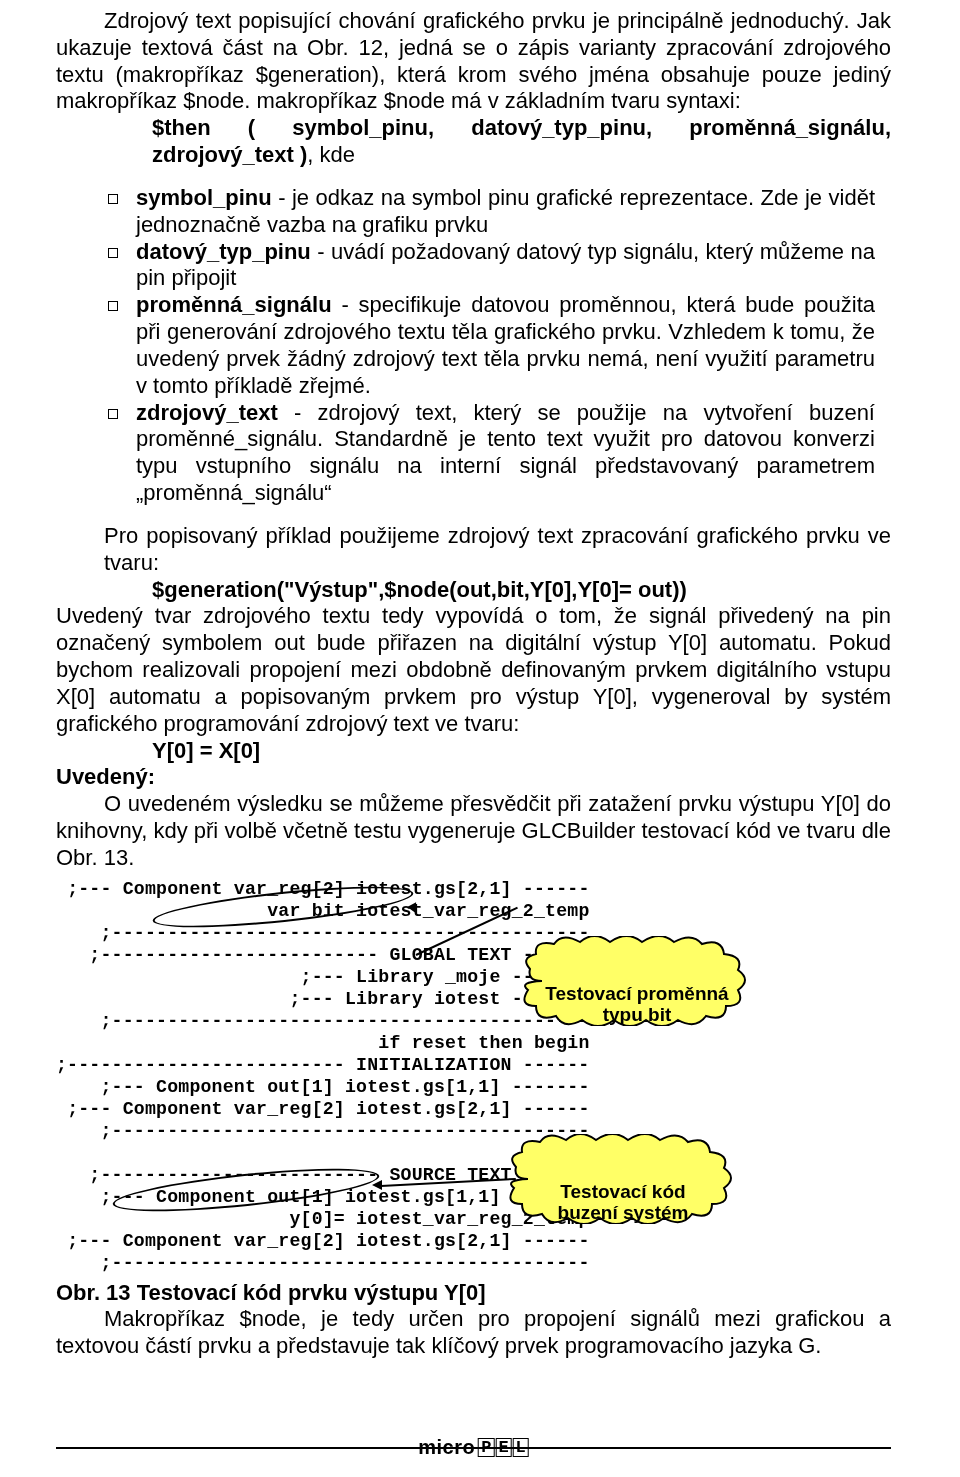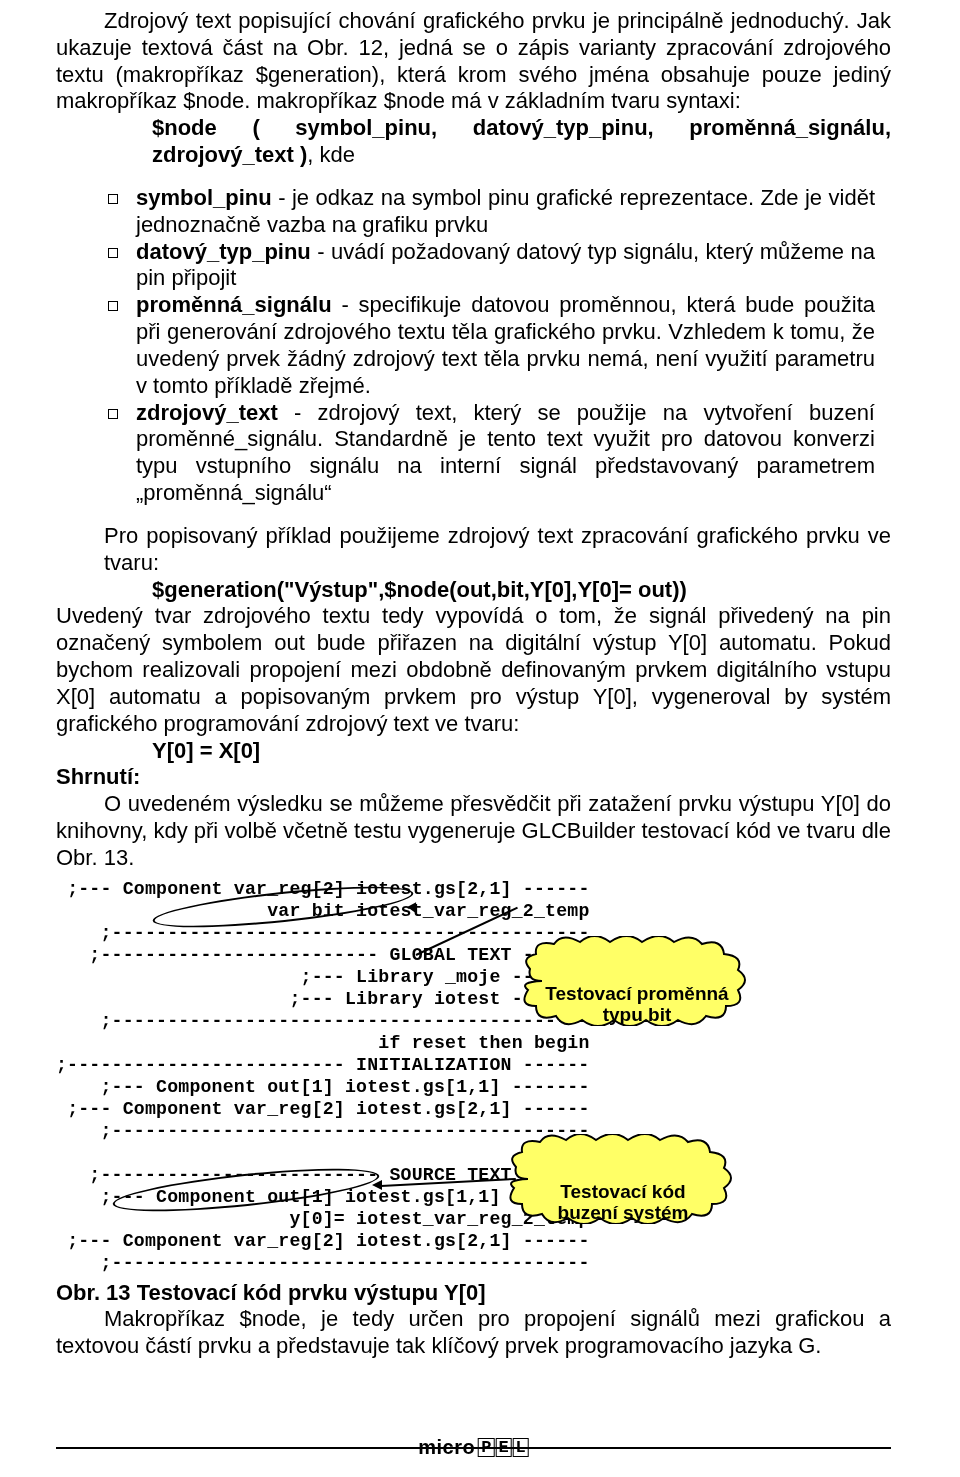--- a/index.html
+++ b/index.html
@@ -152,33 +152,33 @@
   }
 </style>
 </head>
 <body>
 
 <div class="page">
 
   <div class="body-text">
     <p class="indent">Zdrojový text popisující chování grafického prvku je principálně jednoduchý. Jak ukazuje textová část na Obr. 12, jedná se o zápis varianty zpracování zdrojového textu (makropříkaz $generation), která krom svého jména obsahuje pouze jediný makropříkaz $node. makropříkaz $node má v základním tvaru syntaxi:</p>
     <p class="indent2">
-      <span class="b">$node ( symbol_pinu, datový_typ_pinu, proměnná_signálu, zdrojový_text )</span><span>, kde</span>
+      <span class="b">$then ( symbol_pinu, datový_typ_pinu, proměnná_signálu, zdrojový_text )</span><span>, kde</span>
     </p>
     <ul class="square">
       <li><span class="b">symbol_pinu</span><span> - je odkaz na symbol pinu grafické reprezentace. Zde je vidět jednoznačně vazba na grafiku prvku</span></li>
       <li><span class="b">datový_typ_pinu</span><span> - uvádí požadovaný datový typ signálu, který můžeme na pin připojit</span></li>
       <li><span class="b">proměnná_signálu</span><span> - specifikuje datovou proměnnou, která bude použita při generování zdrojového textu těla grafického prvku. Vzhledem k tomu, že uvedený prvek žádný zdrojový text těla prvku nemá, není využití parametru v tomto příkladě zřejmé.</span></li>
       <li><span class="b">zdrojový_text</span><span> - zdrojový text, který se použije na vytvoření buzení proměnné_signálu. Standardně je tento text využit pro datovou konverzi typu vstupního signálu na interní signál představovaný parametrem „proměnná_signálu“</span></li>
     </ul>
     <p class="indent" style="padding-left:48px; text-indent:0;">Pro popisovaný příklad použijeme zdrojový text zpracování grafického prvku ve tvaru:</p>
     <p class="indent2 b">$generation("Výstup",$node(out,bit,Y[0],Y[0]= out))</p>
     <p>Uvedený tvar zdrojového textu tedy vypovídá o tom, že signál přivedený na pin označený symbolem out bude přiřazen na digitální výstup Y[0] automatu. Pokud bychom realizovali propojení mezi obdobně definovaným prvkem digitálního vstupu X[0] automatu a popisovaným prvkem pro výstup Y[0], vygeneroval by systém grafického programování zdrojový text ve tvaru:</p>
     <p class="indent2 b">Y[0] = X[0]</p>
-    <p class="b">Shrnutí:</p>
+    <p class="b">Uvedený:</p>
     <p class="indent">O uvedeném výsledku se můžeme přesvědčit při zatažení prvku výstupu Y[0] do knihovny, kdy při volbě včetně testu vygeneruje GLCBuilder testovací kód ve tvaru dle Obr. 13.</p>
   </div>
 
   <div class="code-figure">
     <div class="code-block">;--- Component var_reg[2] iotest.gs[2,1] ------
   var bit iotest_var_reg_2_temp
 ;-------------------------------------------
 ;------------------------- GLOBAL TEXT ------
 ;--- Library _moje -------
 ;--- Library iotest -------

